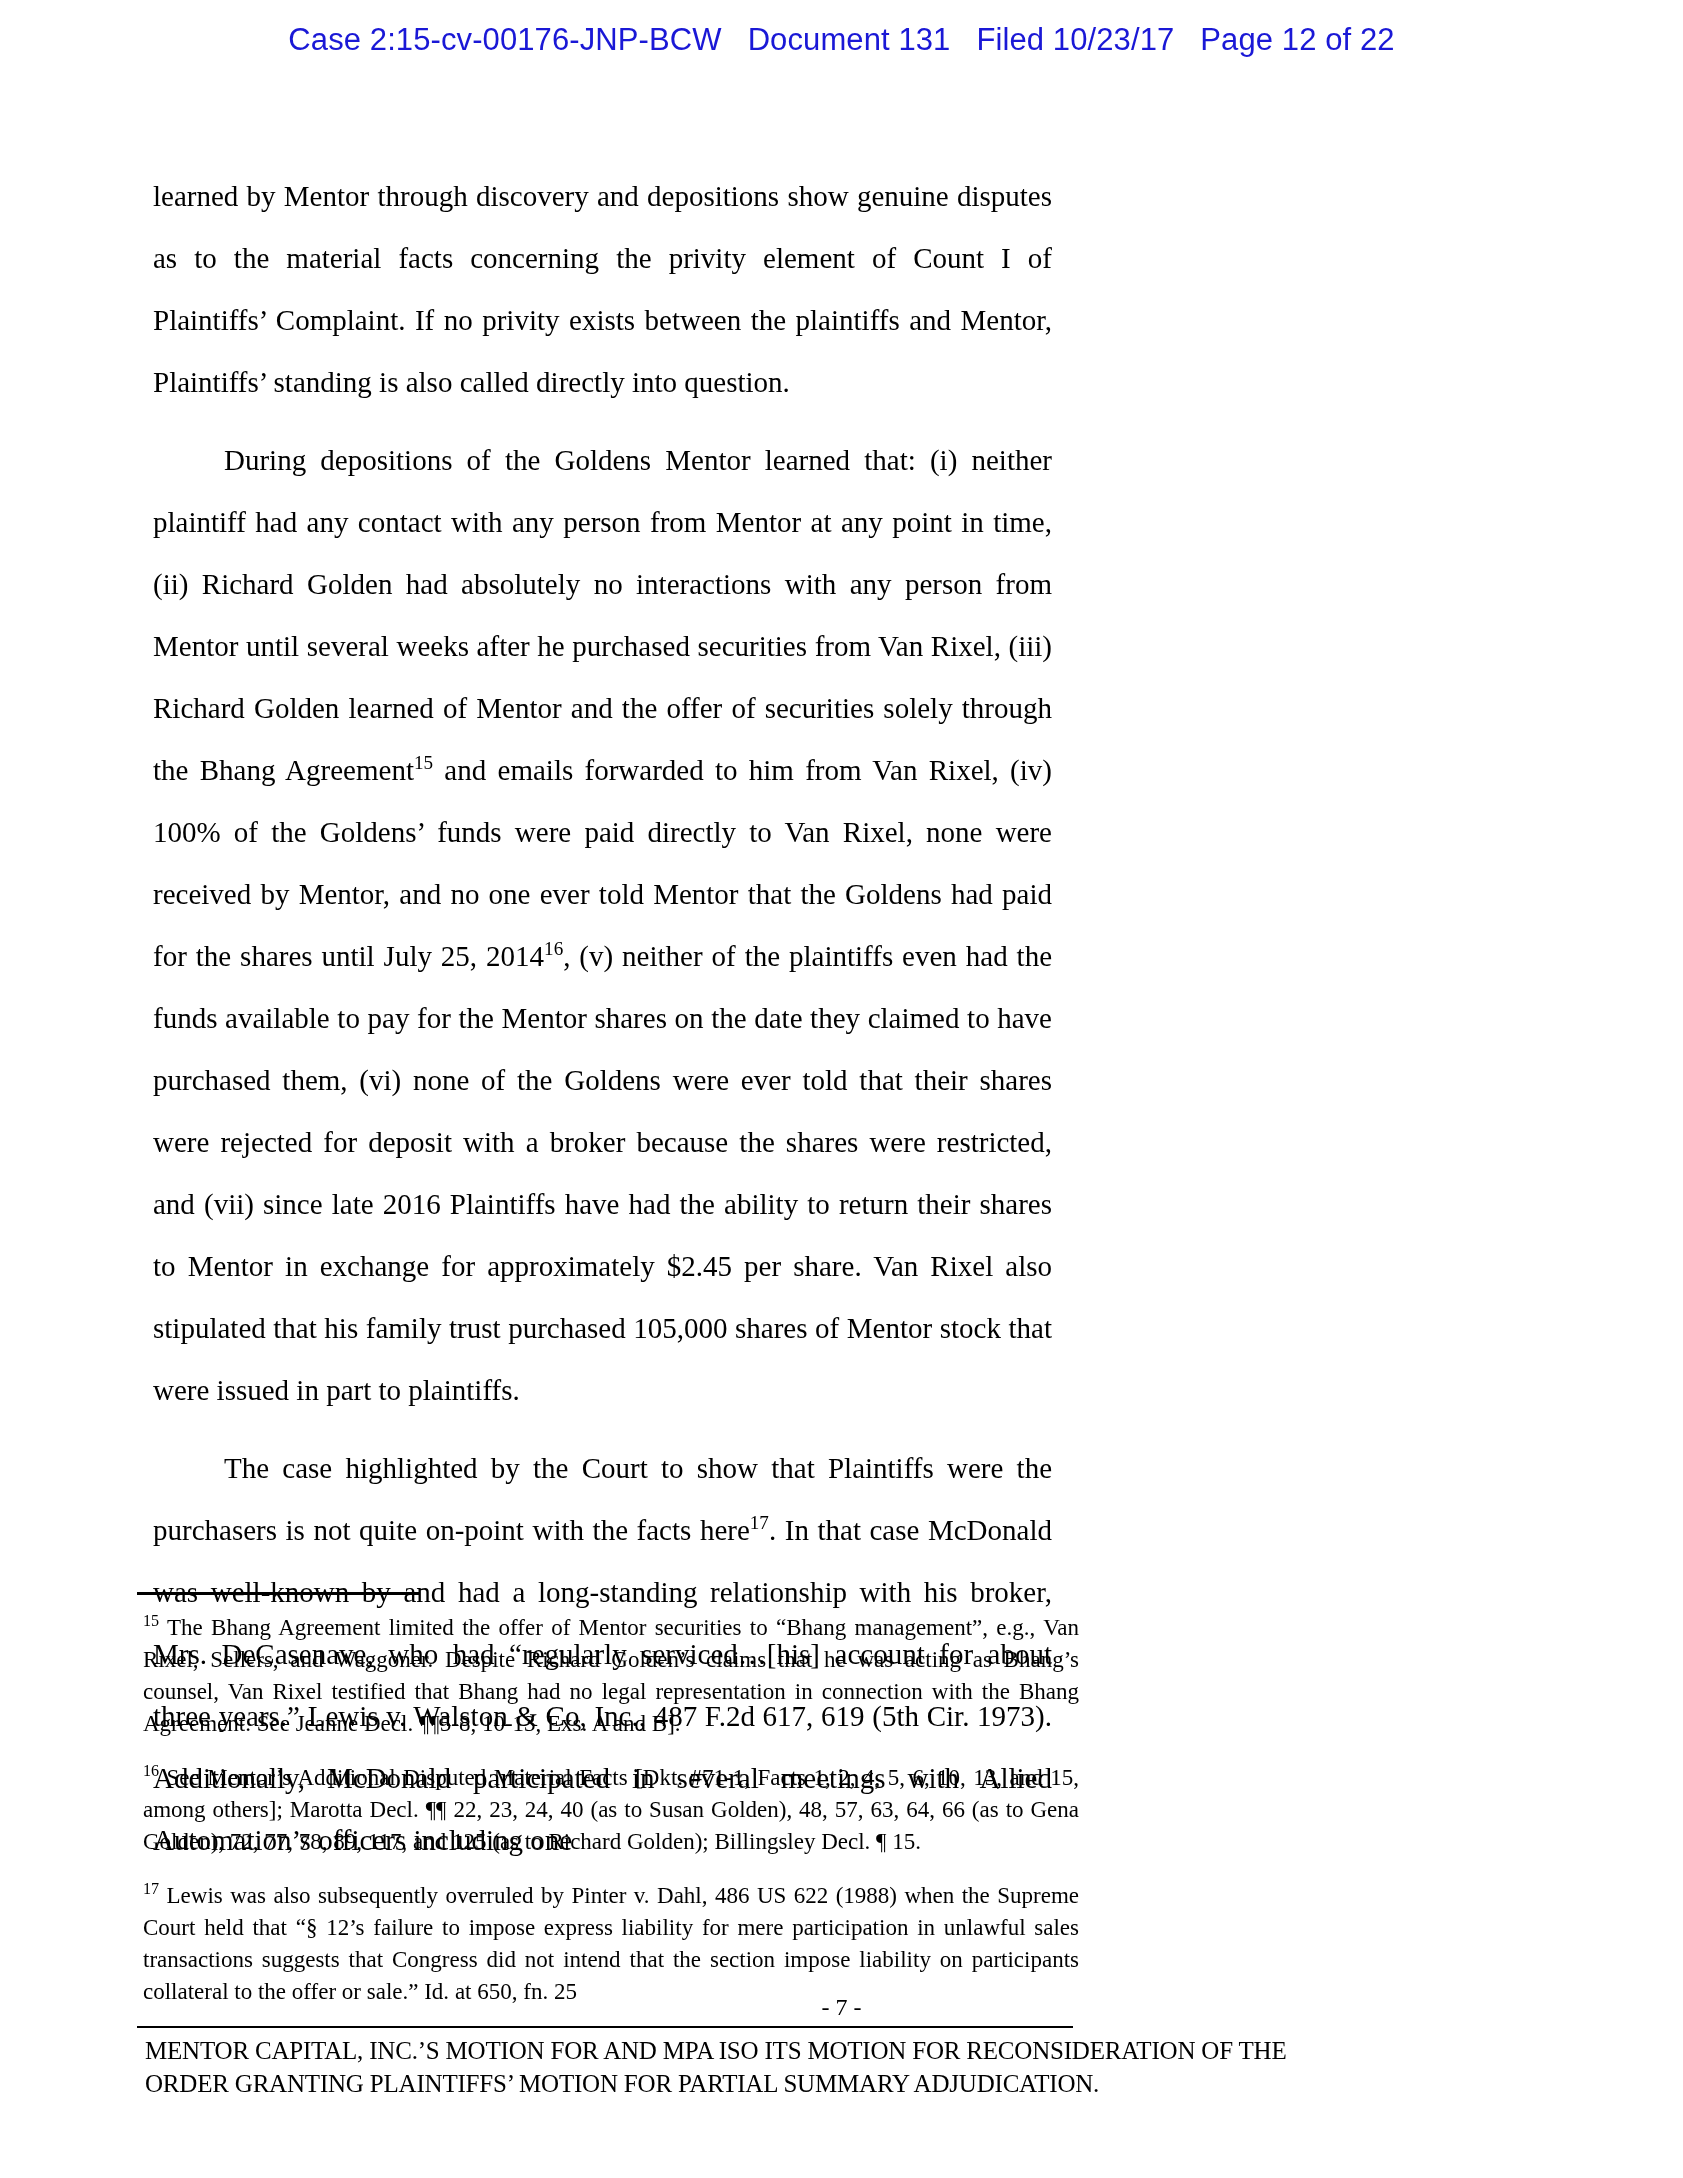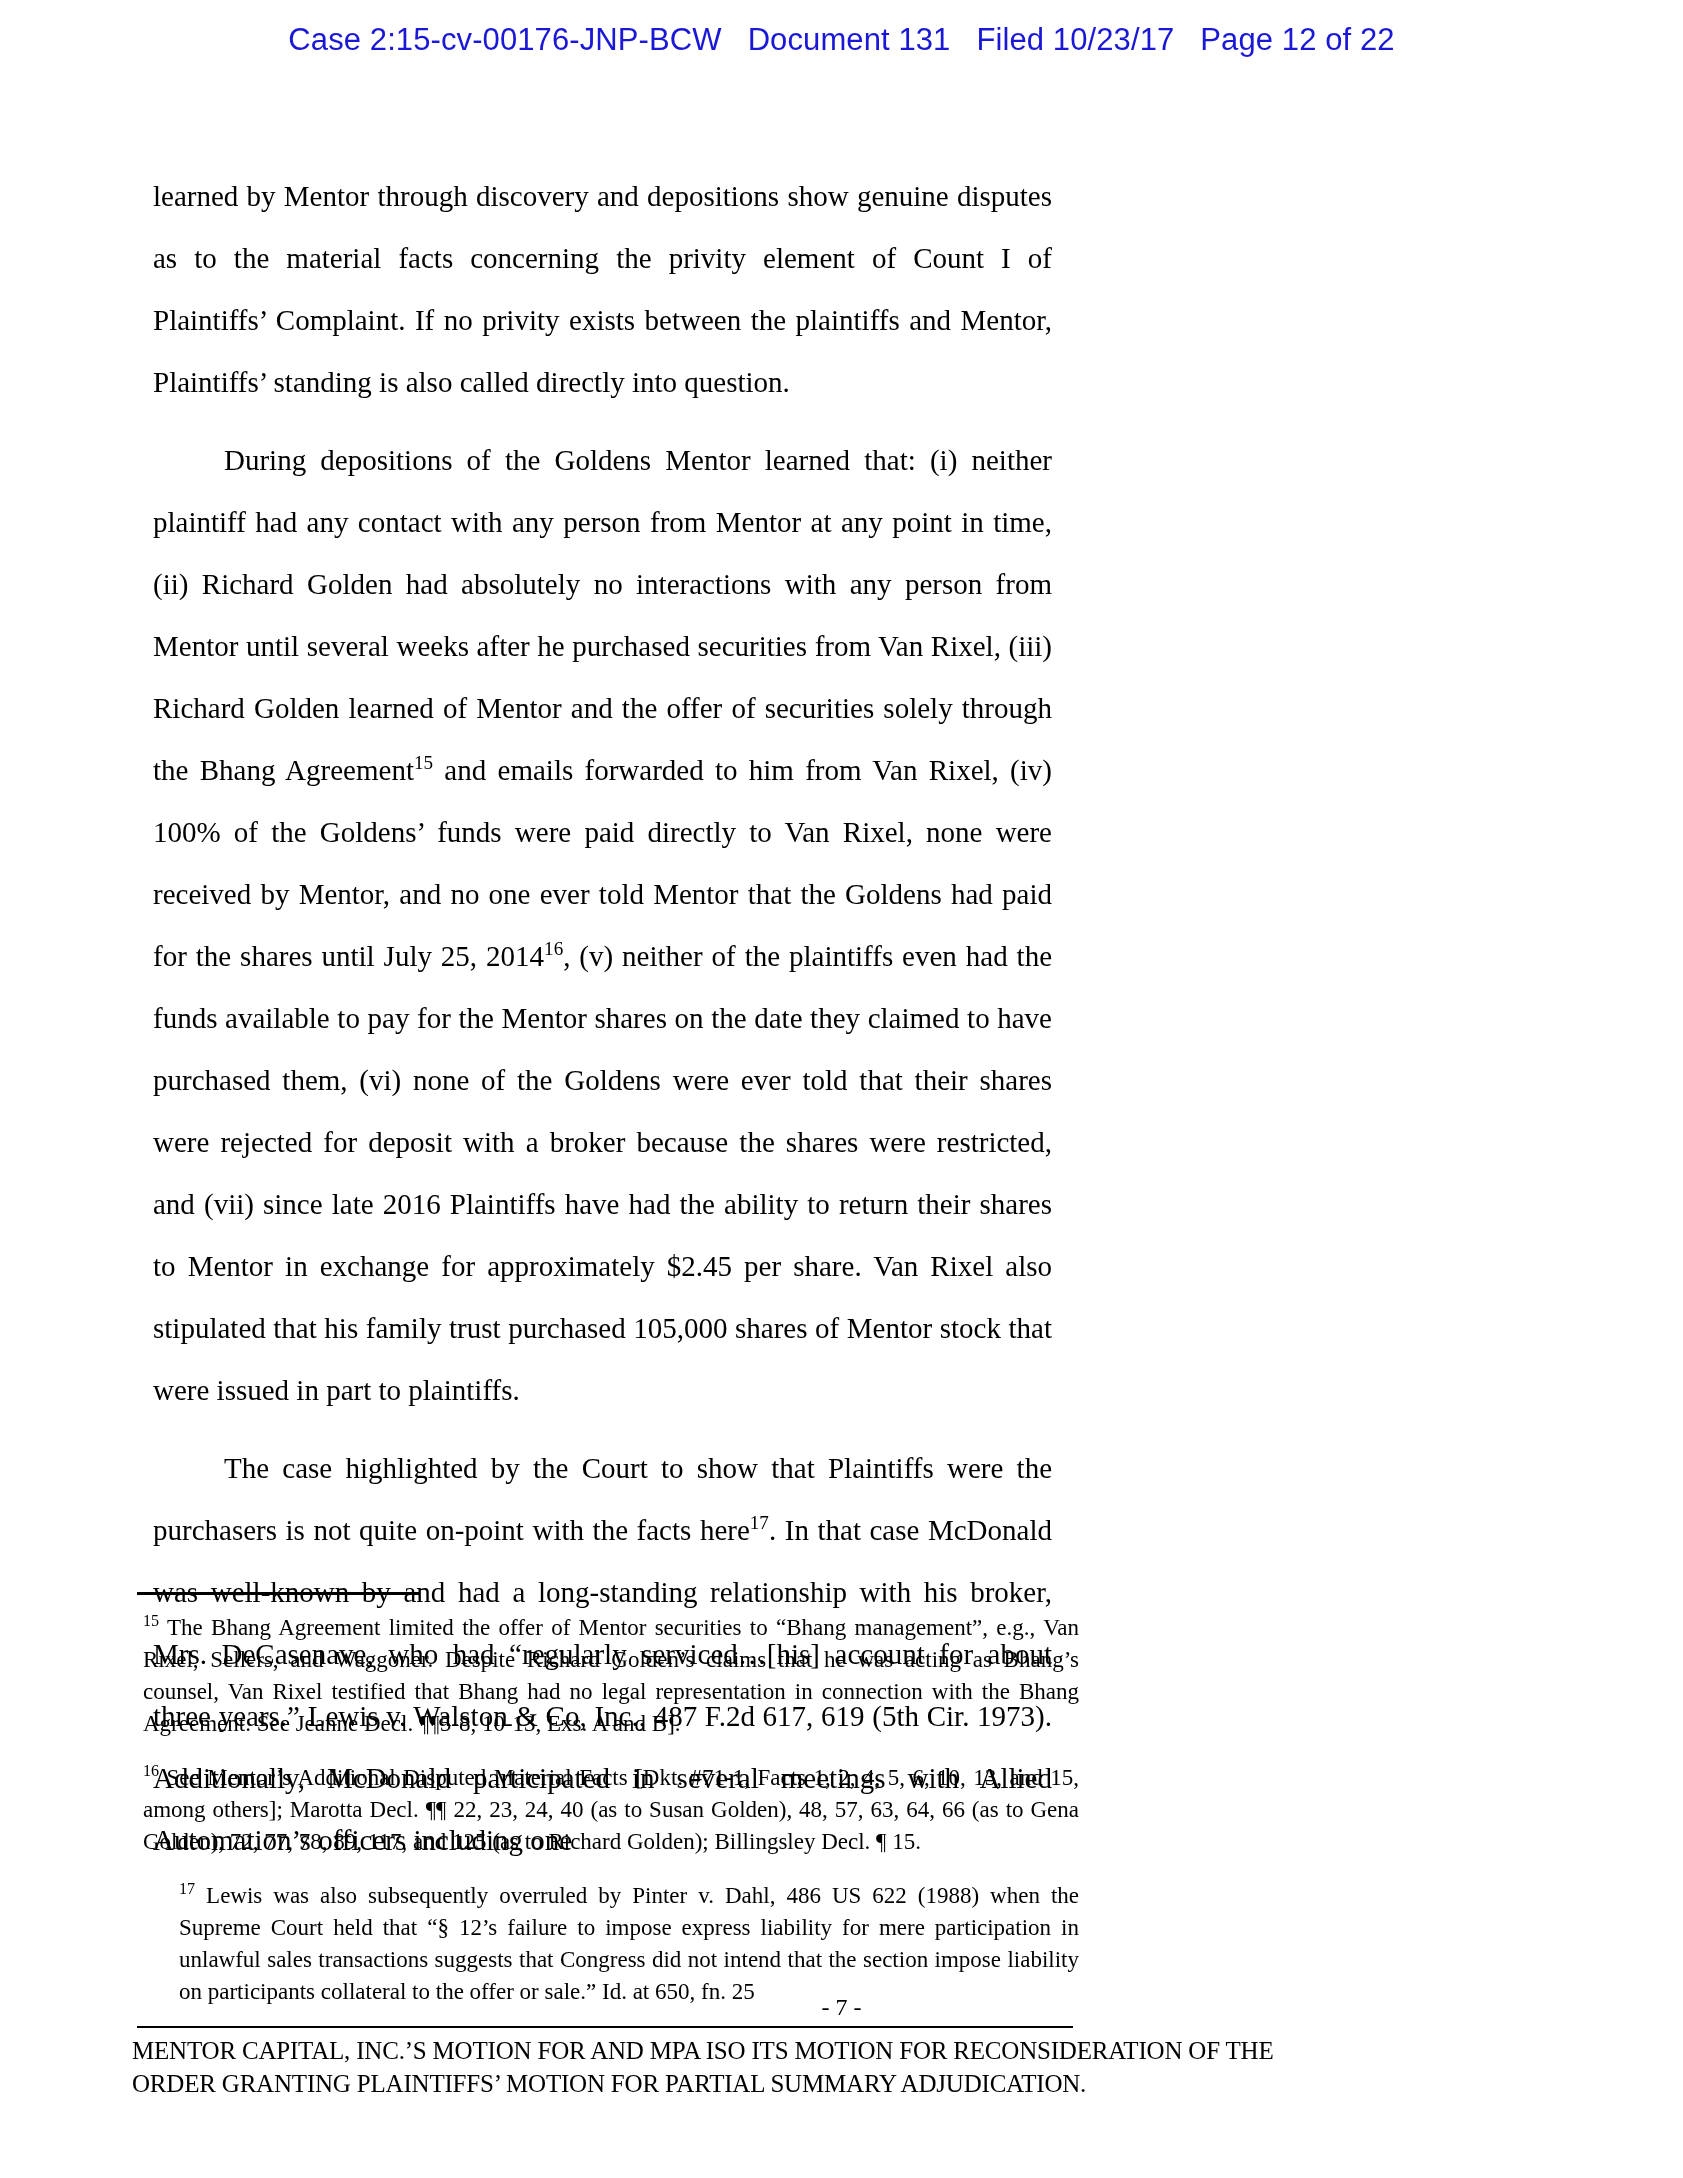--- a/index.html
+++ b/index.html
@@ -81,21 +81,21 @@
     left: 143px;
     top: 1612px;
     width: 936px;
     font-size: 23px;
     line-height: 32px;
   }
   .footnote {
     text-align: justify;
     margin: 0 0 22px 0;
   }
-  .footnote:last-child { margin-bottom: 0; margin-left: 36px; }
+  .footnote:last-child { margin-bottom: 0; }
   .footnote sup {
     font-size: 0.7em;
     vertical-align: super;
     line-height: 0;
   }
 
   
   .page-num {
     position: absolute;
     left: 0;
@@ -107,21 +107,21 @@
   .footer-rule {
     position: absolute;
     left: 137px;
     top: 2026px;
     width: 936px;
     height: 0;
     border-top: 2px solid #000;
   }
   .footer-text {
     position: absolute;
-    left: 132px;
+    left: 145px;
     top: 2034px;
     width: 950px;
     font-size: 25px;
     line-height: 33px;
     letter-spacing: -0.2px;
   }
   .footer-text div { white-space: nowrap; }
 </style>
 </head>
 <body>

